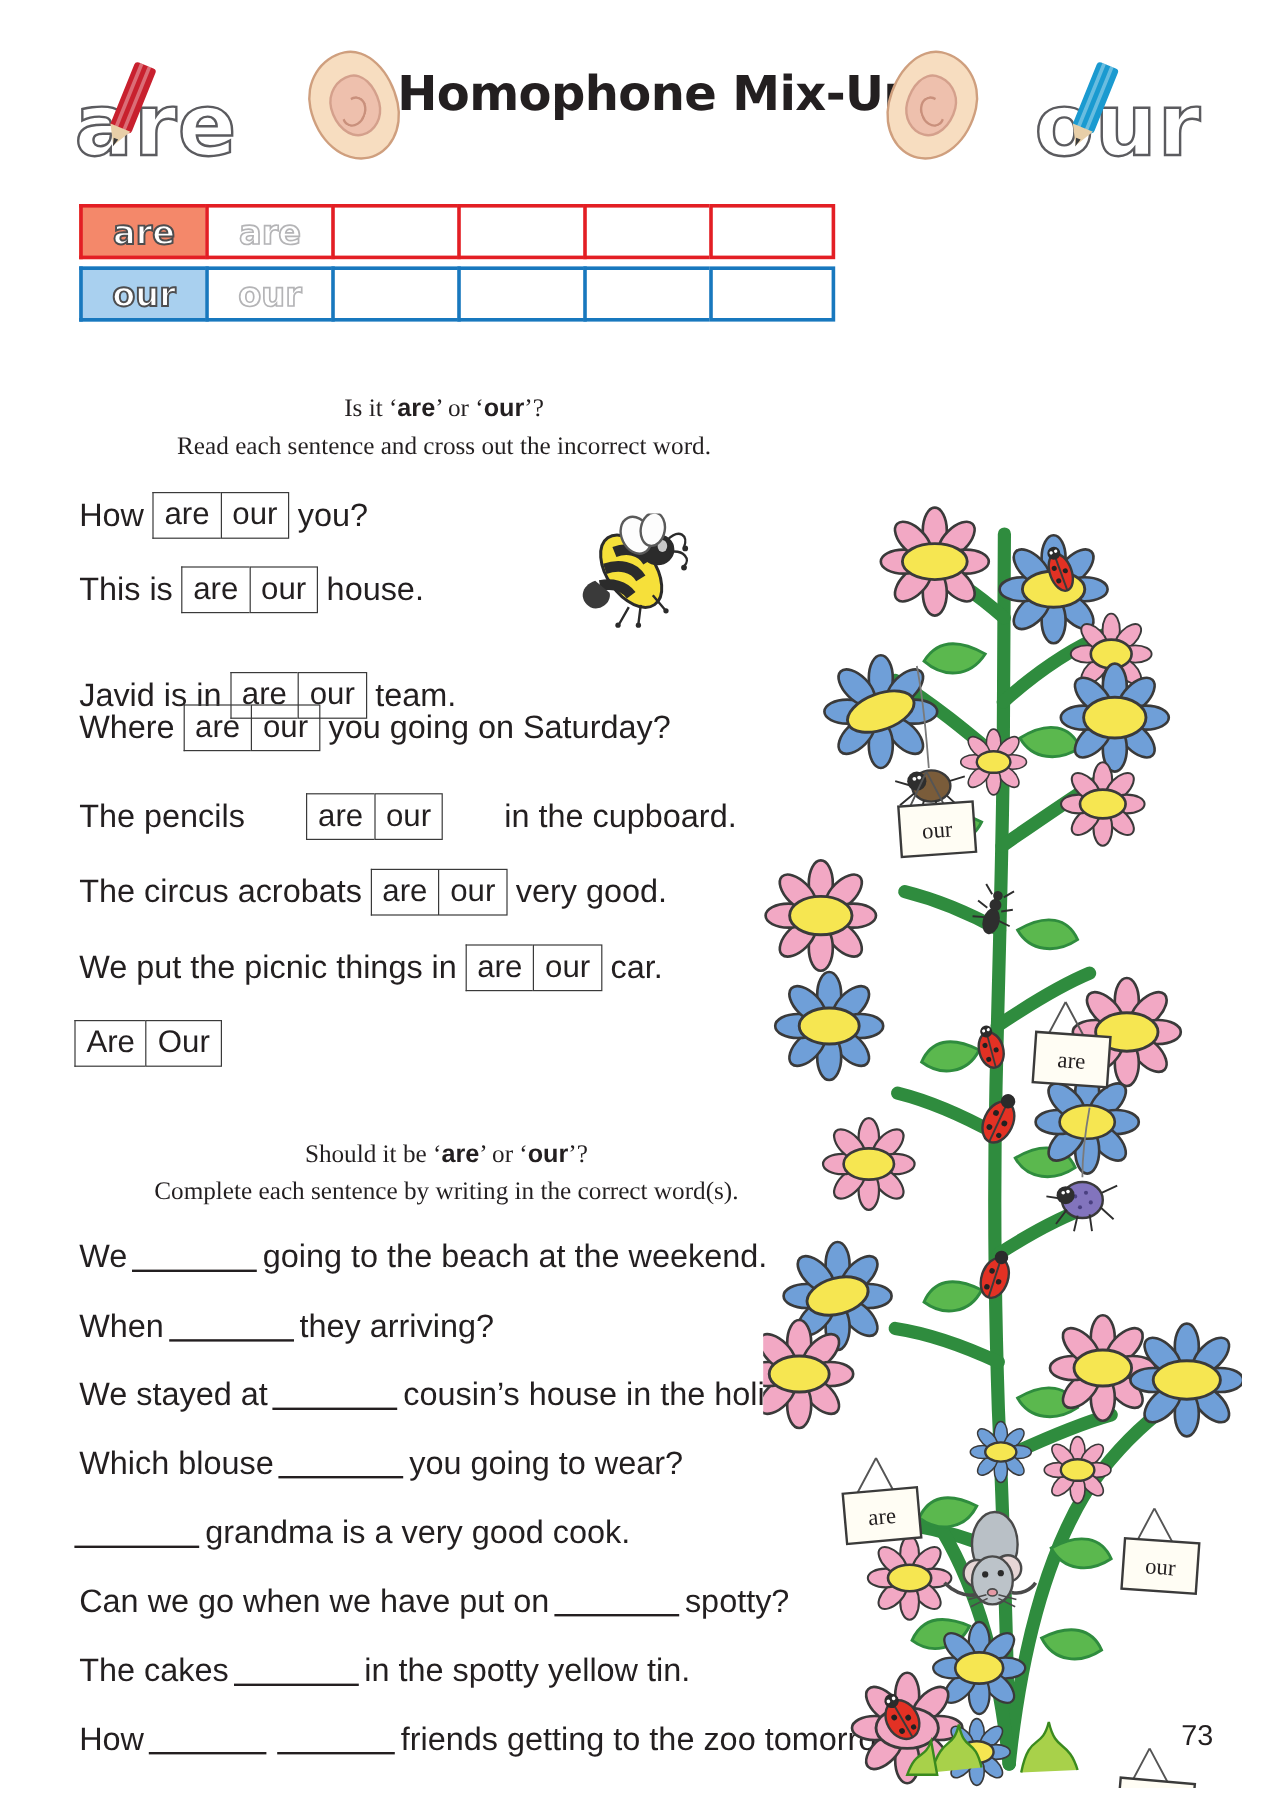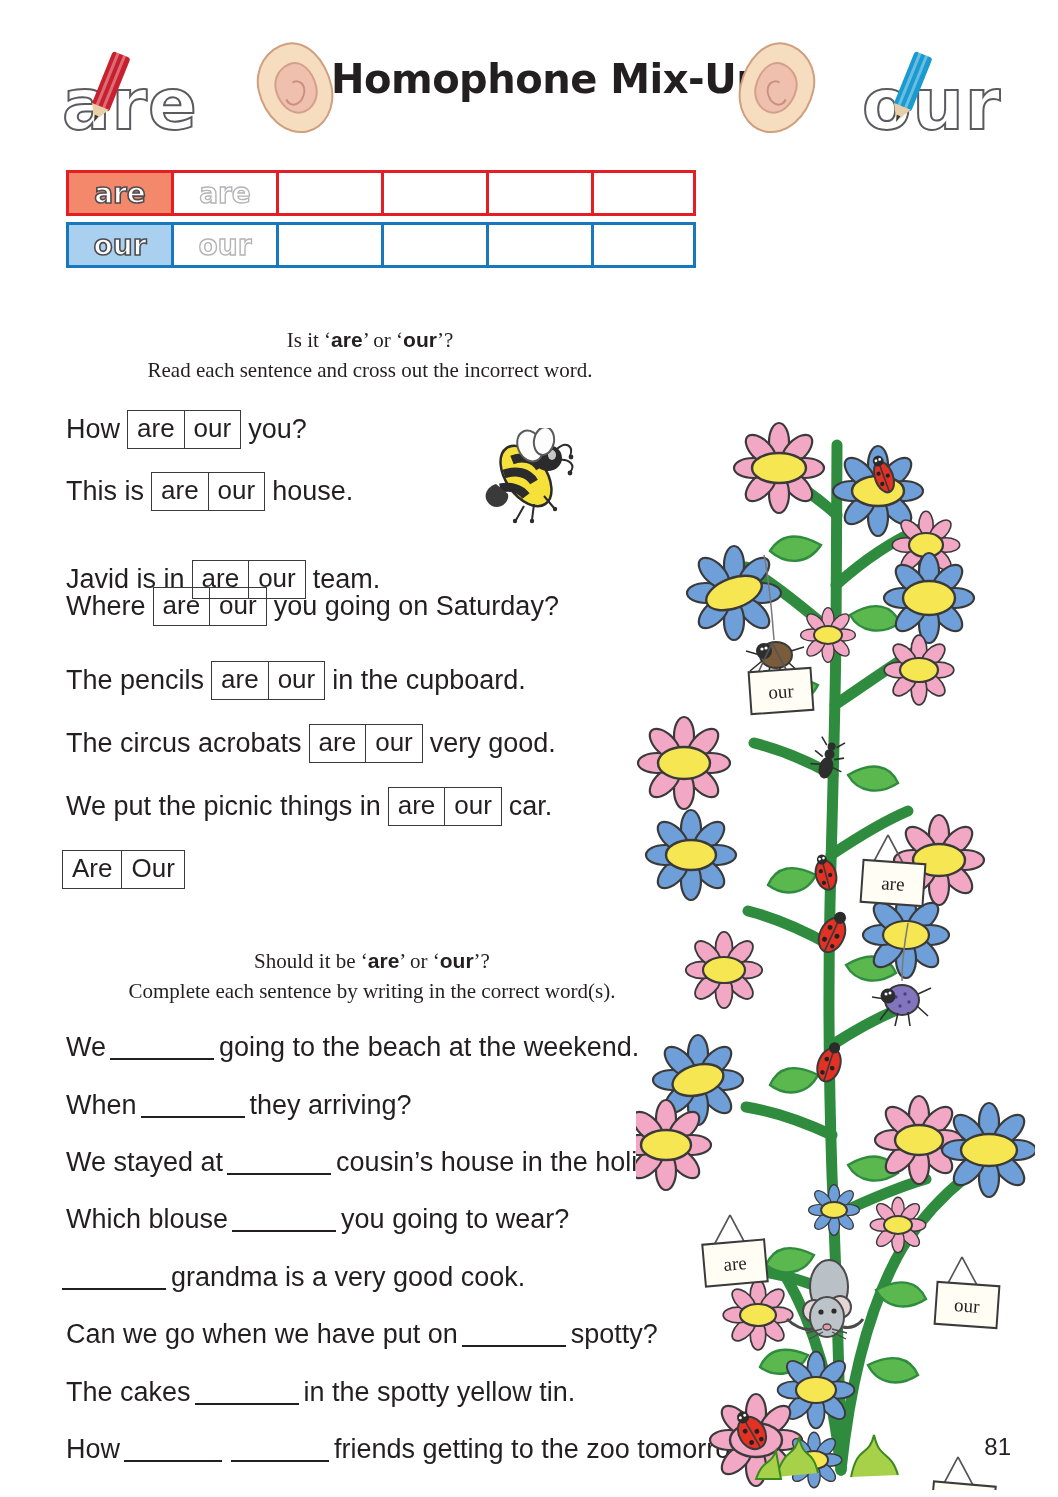--- a/index.html
+++ b/index.html
@@ -250,21 +250,21 @@
 
   <div class="sent" style="left:66px;top:587px;">
     <span class="txt">Where</span>
     <span class="choice">
       <span class="opt">are</span>
       <span class="opt">our</span>
     </span>
     <span class="txt">you going on Saturday?</span>
   </div>
 
-  <div class="sent" style="left:66px;top:661px;">
+  <div class="sent" style="left:66px;top:661px;gap:44px;">
     <span class="txt">The pencils</span>
     <span class="choice">
       <span class="opt">are</span>
       <span class="opt">our</span>
     </span>
     <span class="txt">in the cupboard.</span>
   </div>
 
   <div class="sent" style="left:66px;top:724px;">
     <span class="txt">The circus acrobats</span>
@@ -858,15 +858,15 @@
         <circle cx="92" cy="45" r="2.4" fill="#2b2b2b"></circle>
       <g stroke="#2b2b2b" stroke-width="2" fill="none">
         <path d="M46 78 L38 92 M56 76 L54 92 M66 68 L76 80"></path>
       </g>
       <circle cx="37" cy="93" r="2.2" fill="#2b2b2b"></circle>
         <circle cx="54" cy="93" r="2.2" fill="#2b2b2b"></circle>
         <circle cx="77" cy="81" r="2.2" fill="#2b2b2b"></circle>
     </svg>
   </div>
 
-  <div class="pageno">81</div>
+  <div class="pageno">73</div>
 
 </div>
 
 </body></html>

